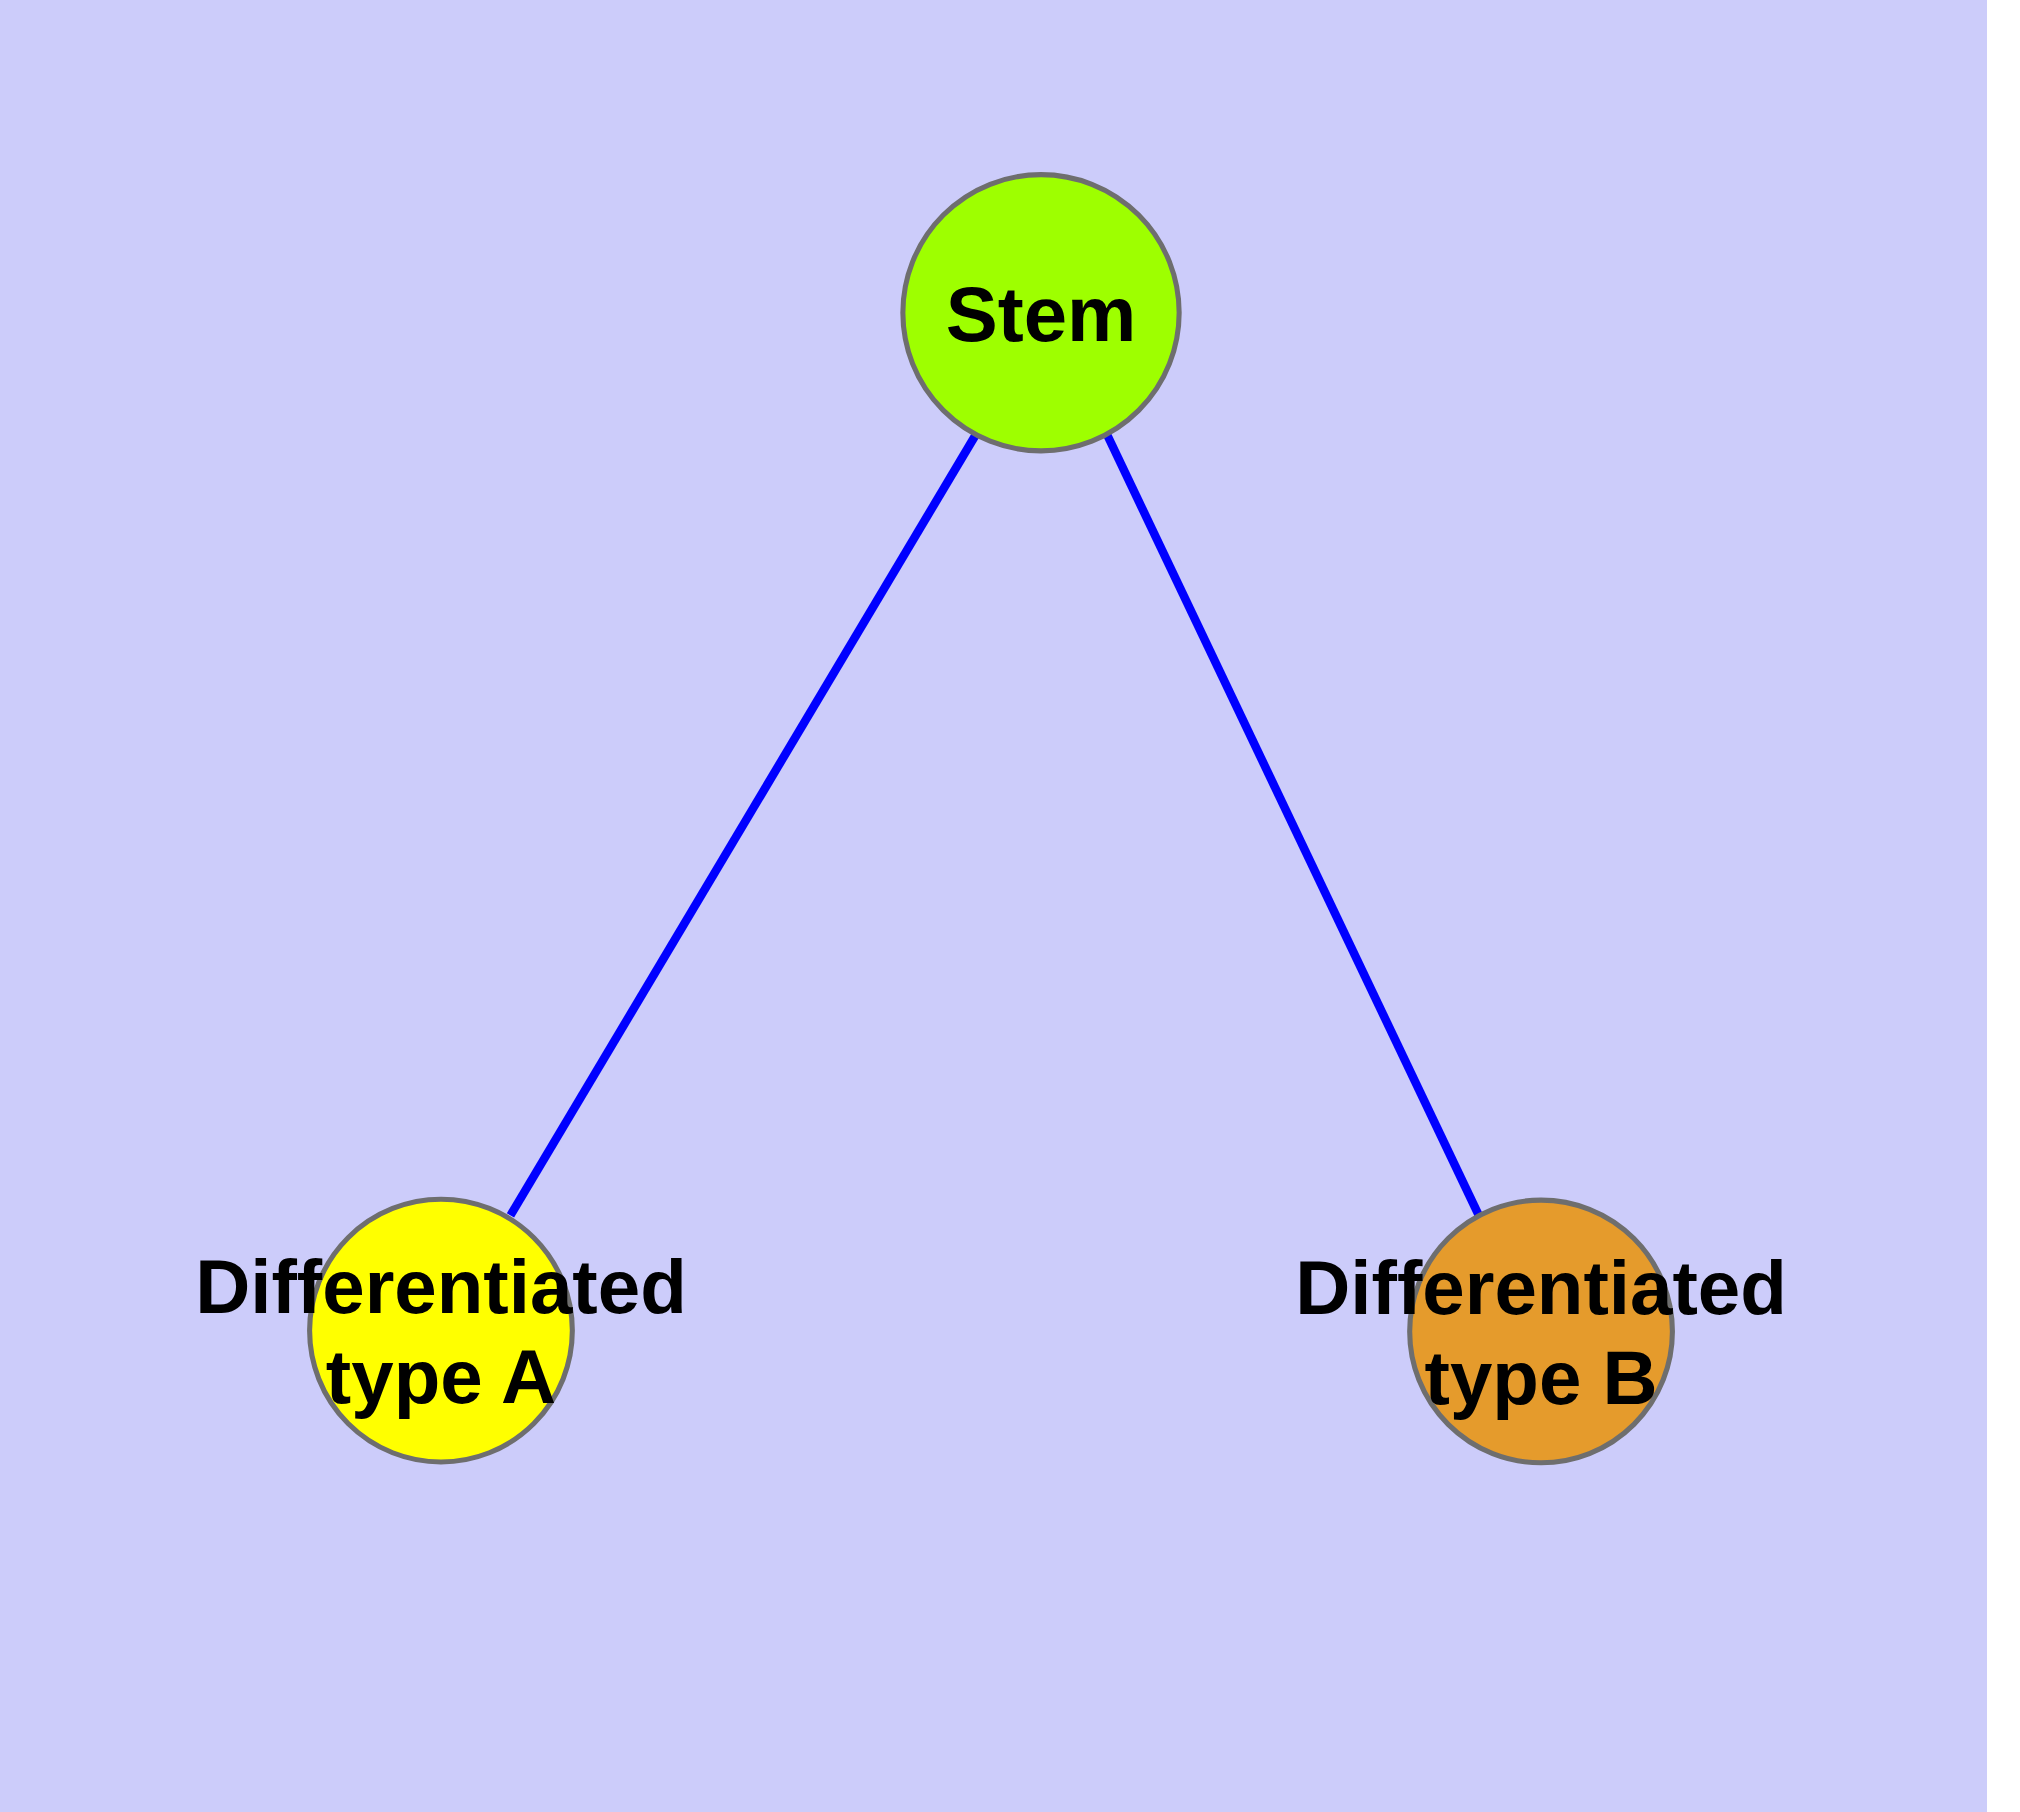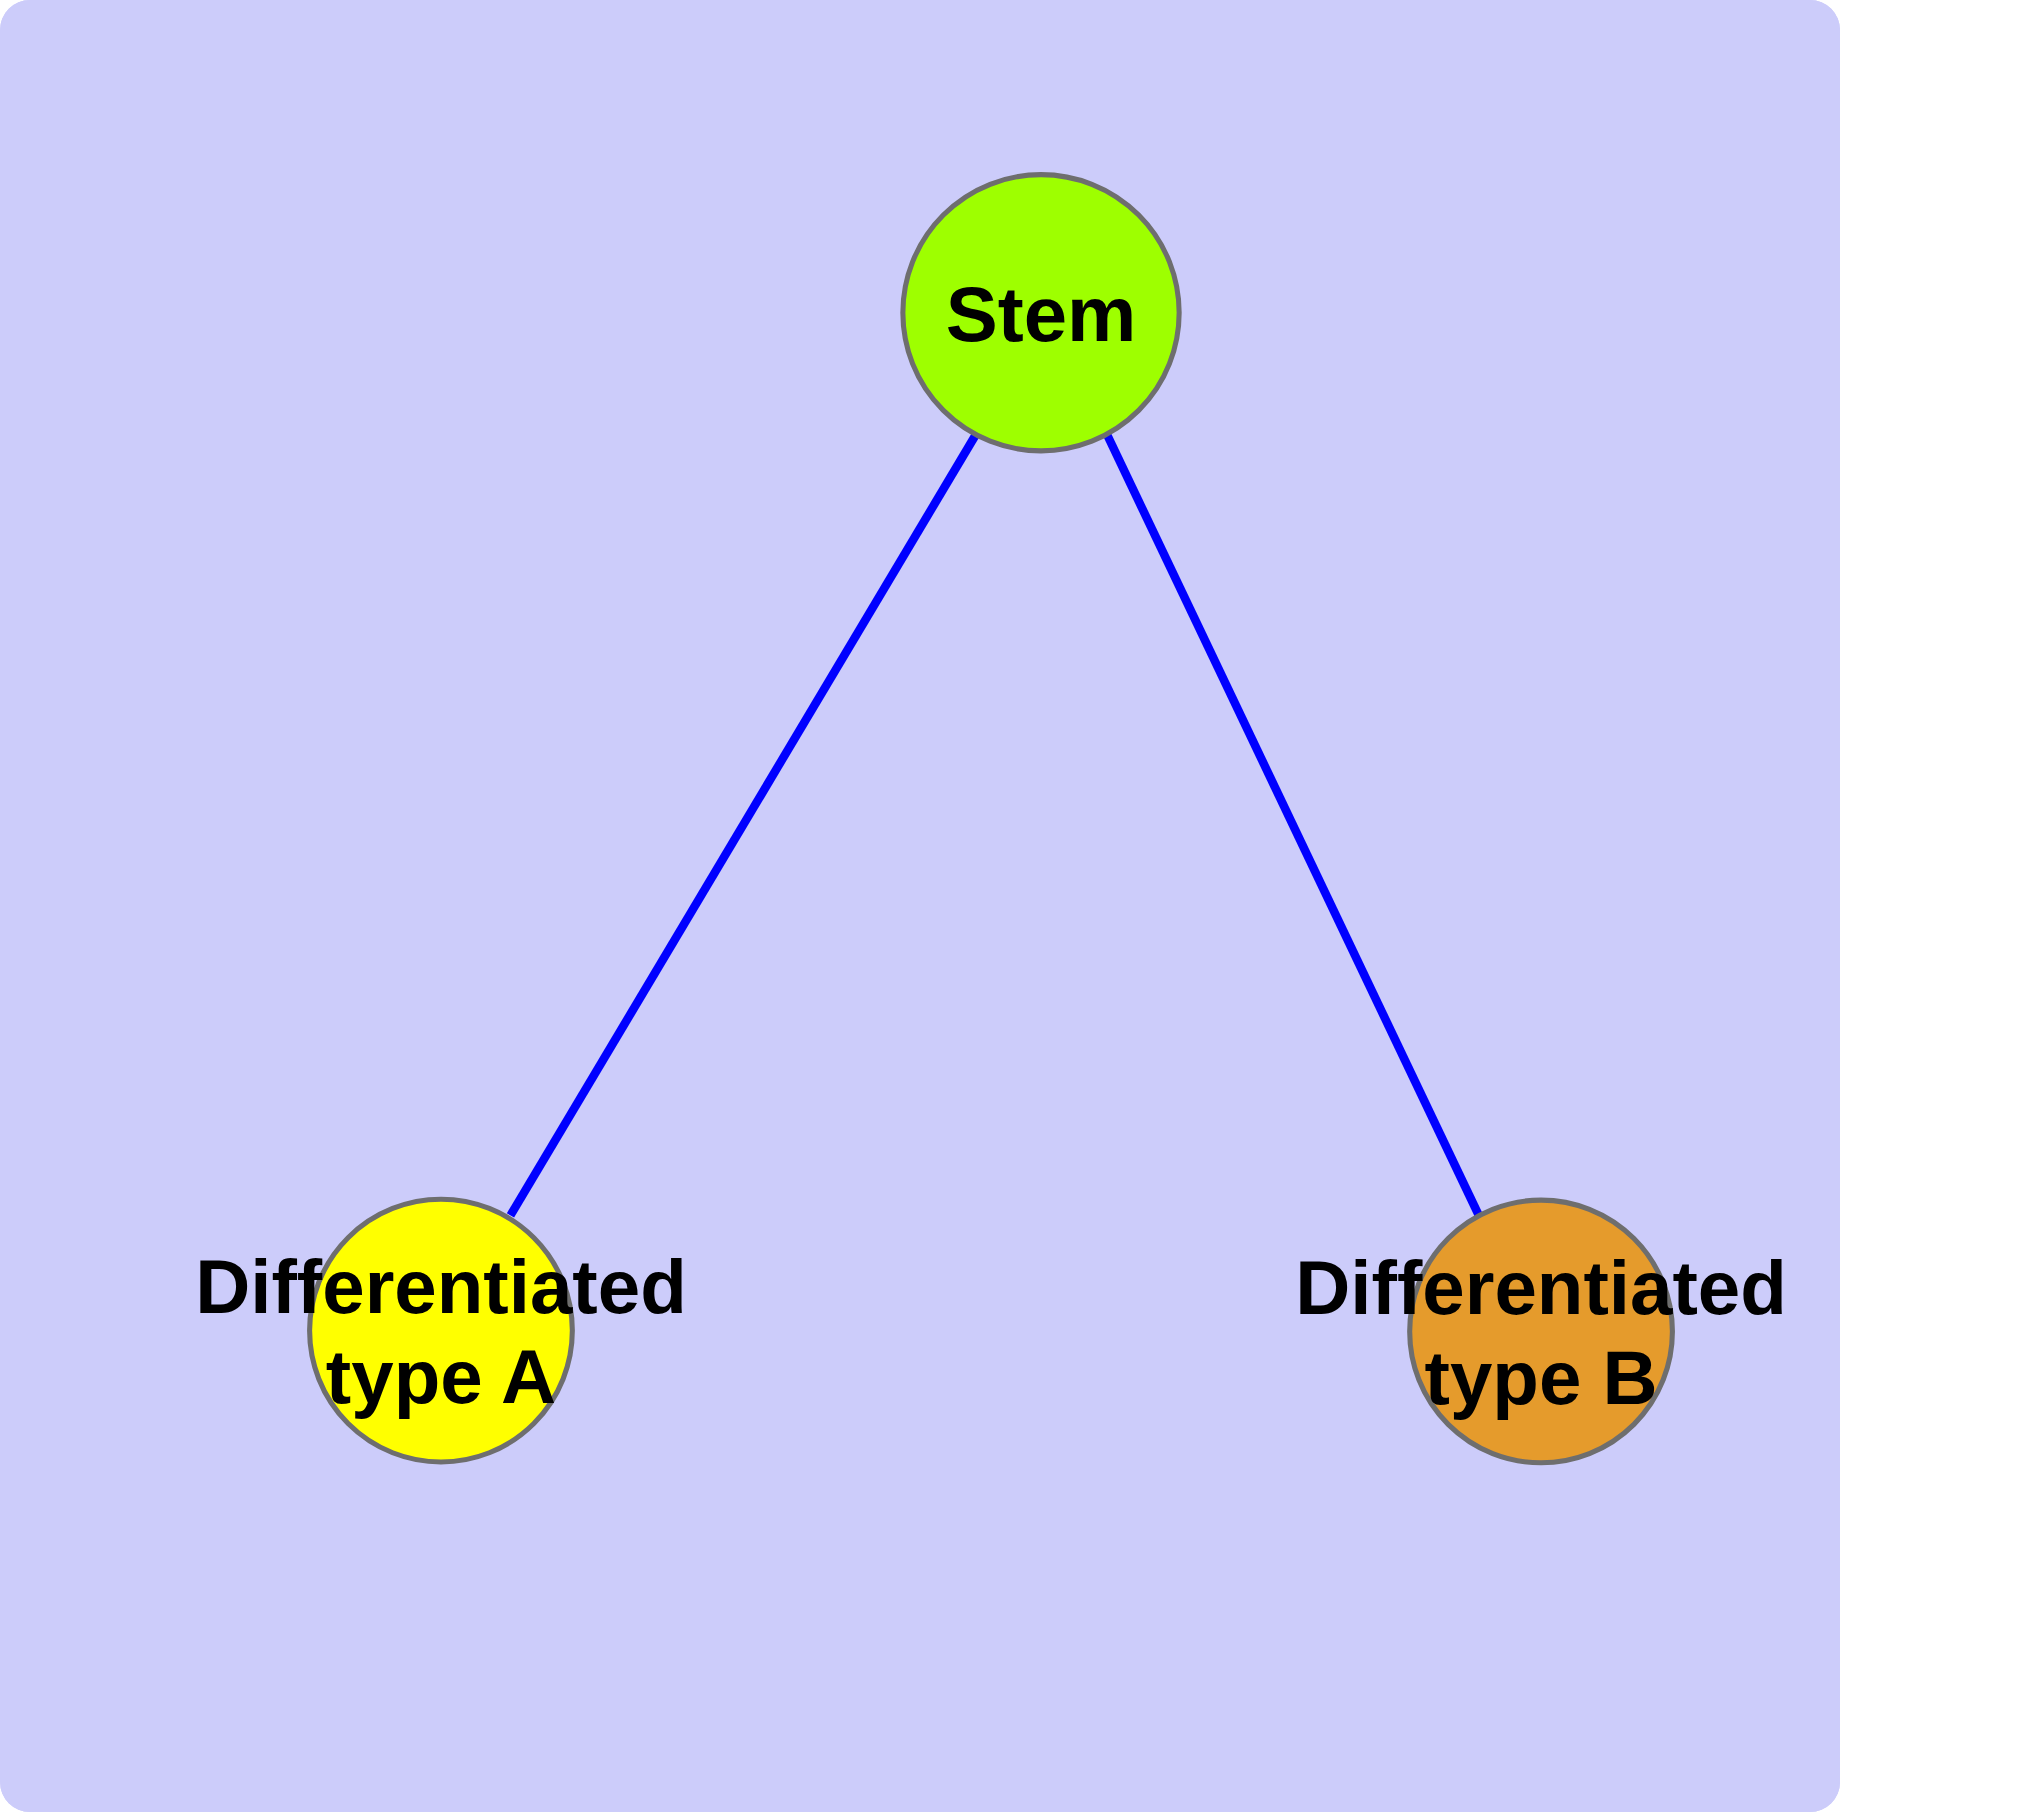--- a/index.html
+++ b/index.html
@@ -27,21 +27,21 @@
     font-family: "Liberation Sans", sans-serif;
     font-weight: bold;
     fill: #000000;
     text-anchor: middle;
     dominant-baseline: alphabetic;
   }
 </style>
 </head>
 <body>
 
-<div id="canvas" style="background: rgb(204, 204, 250); width: 1840px; height: 1812px; border-radius: 30px;">
+<div id="canvas" style="background: rgb(204, 204, 250); width: 1987px; height: 1812px;">
   <svg id="graph-svg" viewBox="0 0 2384 2138" xmlns="http://www.w3.org/2000/svg">
 
     <rect id="bg-rect" x="0" y="0" width="2384" height="2138" fill="#ccccfa"></rect>
 
     <g id="edges-group">
       <line class="graph-edge" x1="1151" y1="513" x2="602" y2="1434" stroke="#0000ff" stroke-width="10" stroke-linecap="butt"></line>
       <line class="graph-edge" x1="1306" y1="513" x2="1745" y2="1435" stroke="#0000ff" stroke-width="10" stroke-linecap="butt"></line>
     </g>
 
     <g id="nodes-group">

